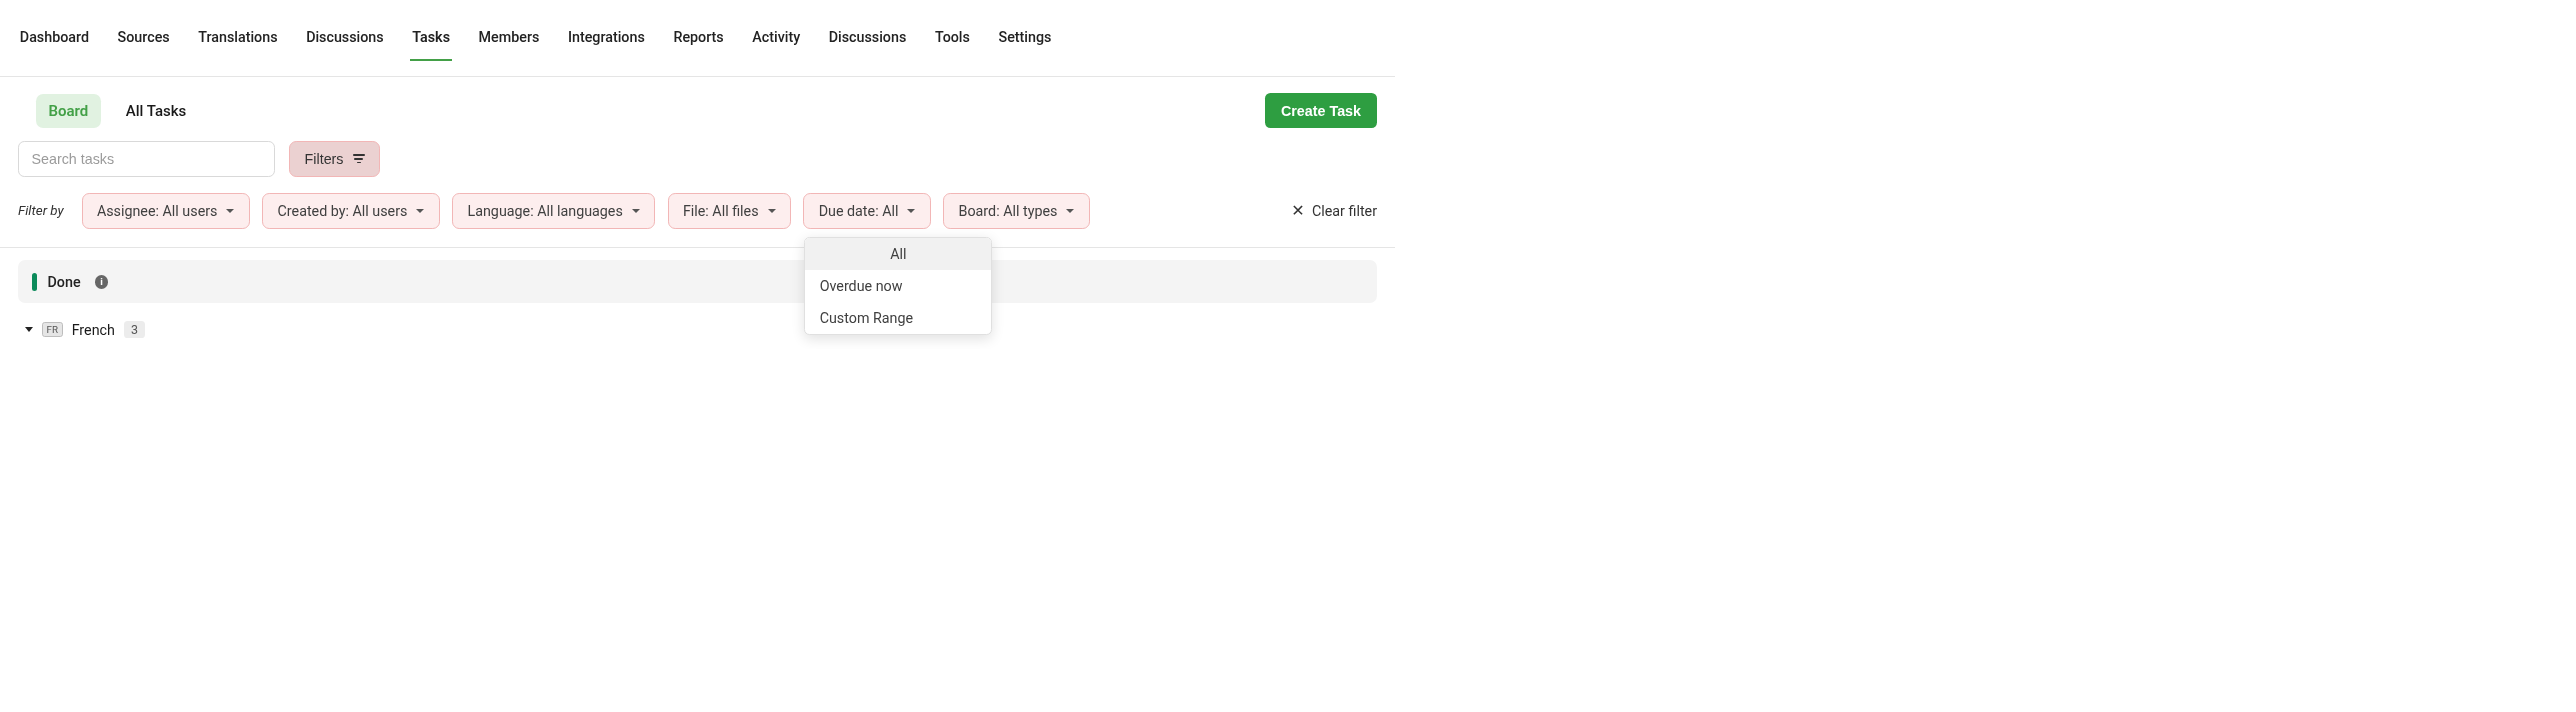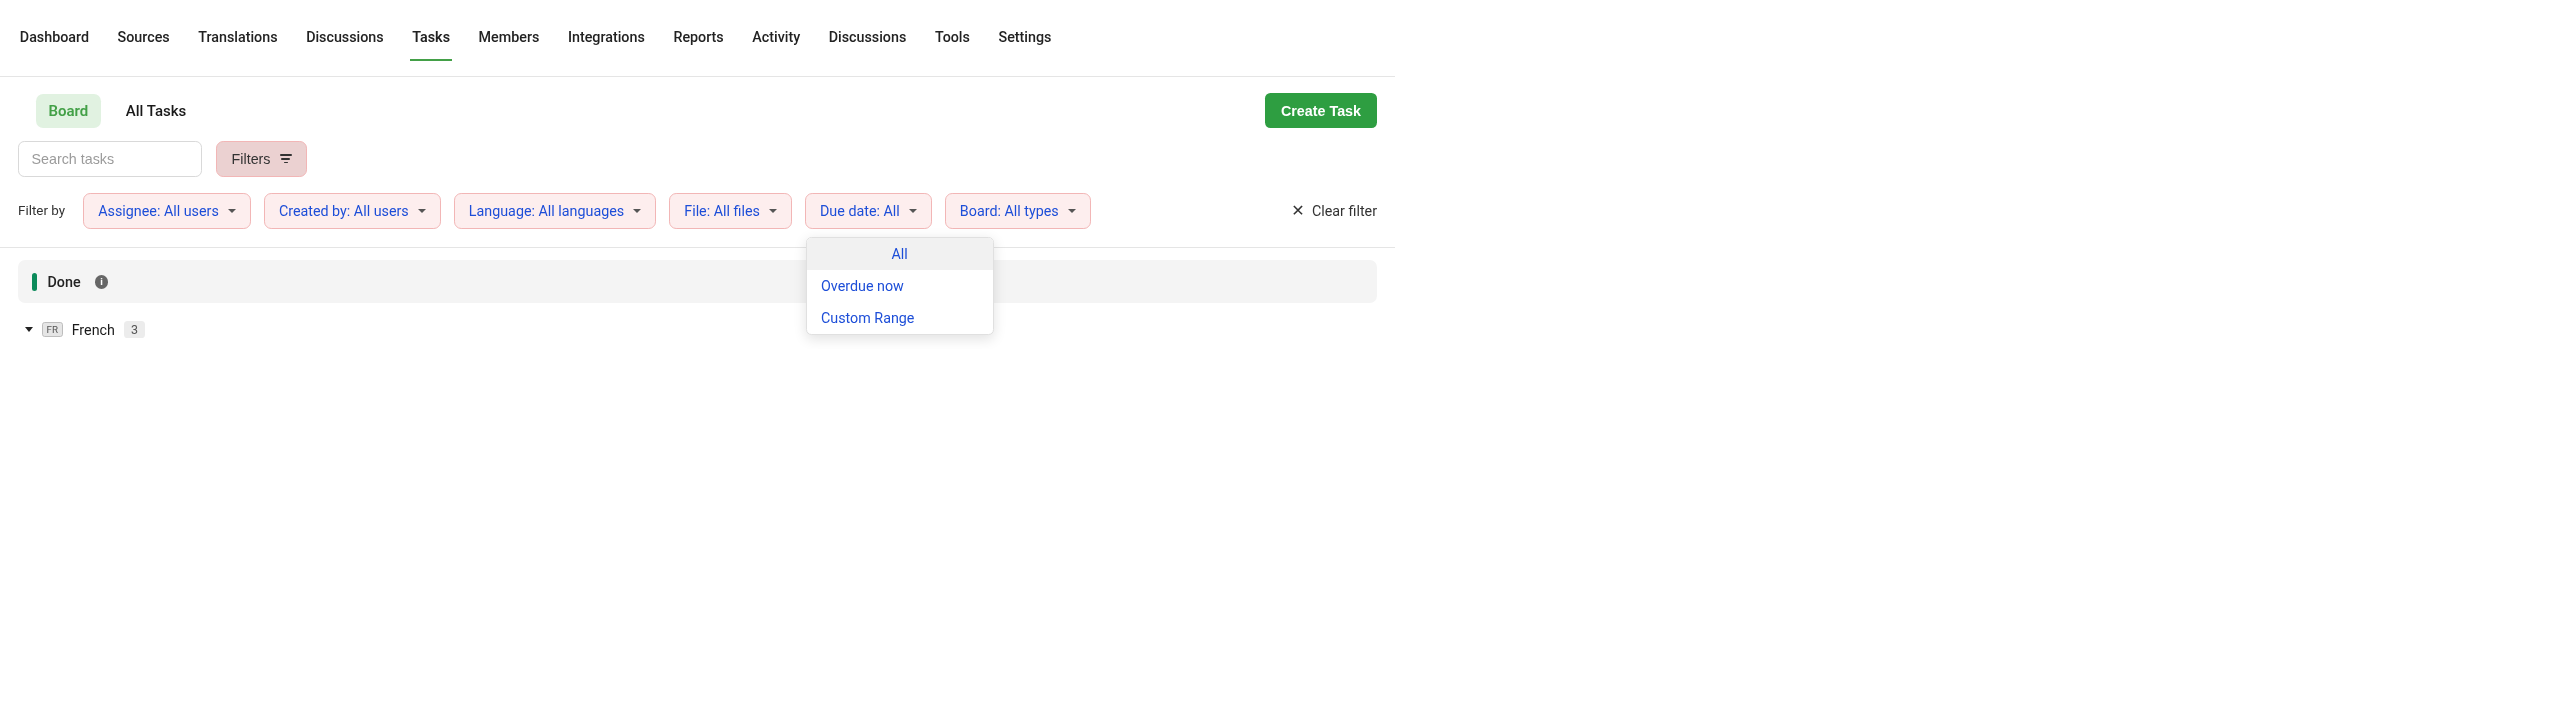--- a/index.html
+++ b/index.html
@@ -61,21 +61,21 @@
     cursor: pointer;
   }
   
   .search-row {
     display: flex;
     align-items: center;
     gap: 14.3px;
     padding: 0 18px 16px 18px;
   }
   .search-input {
-    width: 184px;
+    width: 257px;
     padding: 9px 12.5px;
     border: 0.9px solid #d9d9d9;
     border-radius: 6.3px;
     font-size: 14.3px;
     color: #333;
     outline: none;
   }
   .search-input::placeholder { color: #9b9b9b; }
   .filters-btn {
     display: flex;
@@ -106,30 +106,30 @@
   .filter-icon-lines span:nth-child(3){ width:4.5px; margin:0 auto; }
   
   .filters-row {
     display: flex;
     align-items: center;
     gap: 12.5px;
     padding: 0 18px 18px 18px;
     border-bottom: 0.9px solid #e5e5e5;
     position: relative;
   }
-  .filter-by-label { font-size: 13.4px; color: #333; margin-right: 5.4px; }
+  .filter-by-label { font-size: 13.4px; color: #333; margin-right: 5.4px; font-style: italic; }
   .filter-chip {
     display: flex;
     align-items: center;
     gap: 9px;
     padding: 9px 14.3px;
     border: 1.8px solid #f2b6b6;
     border-radius: 7.2px;
     background: #fdeeee;
-    color: #1d4ed8;
+    color: #404040;
     font-size: 14.3px;
     cursor: pointer;
     position: relative;
   }
   .caret {
     width: 0; height: 0;
     border-left: 4.5px solid transparent;
     border-right: 4.5px solid transparent;
     border-top: 4.5px solid #555;
   }

